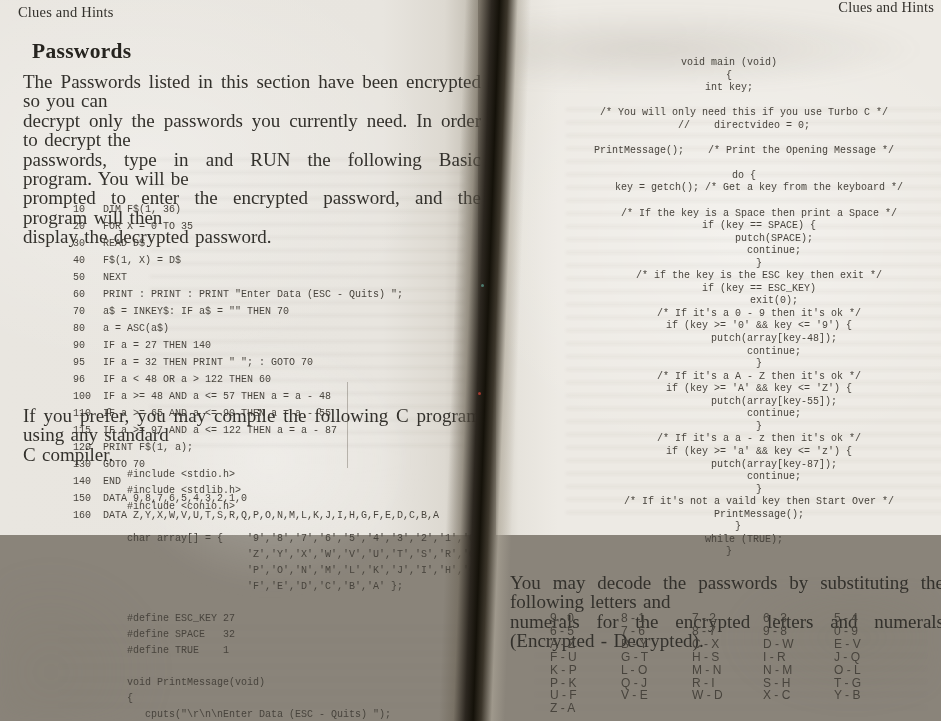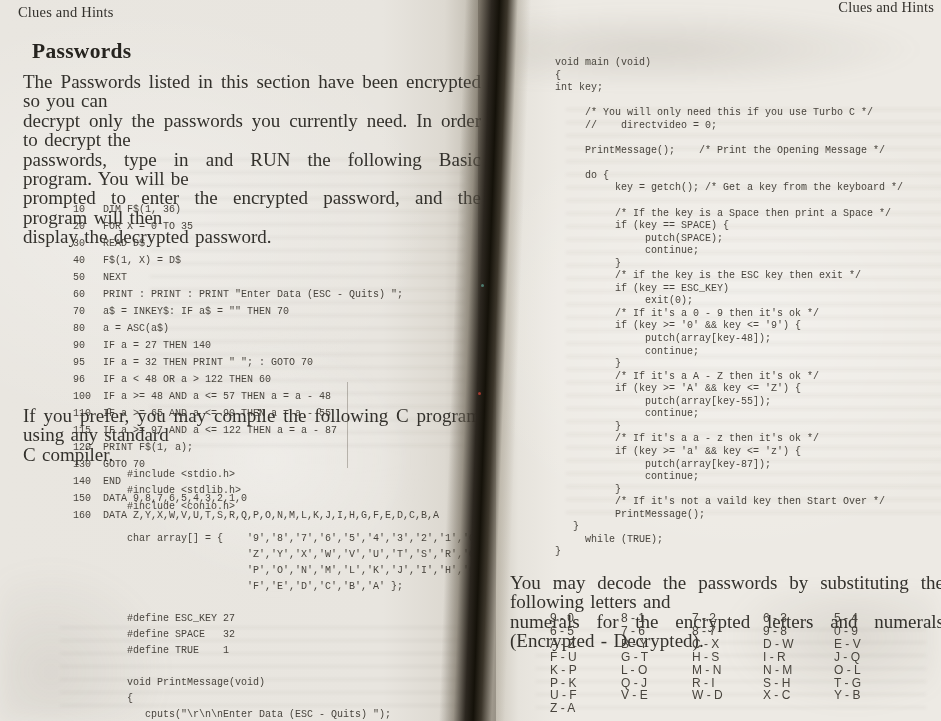--- a/index.html
+++ b/index.html
@@ -1,18 +1,18 @@
 <!DOCTYPE html>
 <html><head>
 <meta charset="utf-8">
 <style>
   html,body{margin:0;padding:0;background:#6a6459;}
   #canvas{position:relative;width:941px;height:721px;overflow:hidden;
           font-family:"Liberation Serif",serif;background:#8a847a;}
-  .page{position:absolute;top:0;height:721px;}
+  .page{position:absolute;top:0;height:535px;}
   .page.left{left:0;width:478px;
     background:
       radial-gradient(ellipse 420px 300px at 30% 30%, rgba(255,255,255,0.28), rgba(255,255,255,0) 70%),
       linear-gradient(90deg,#e9e6e0 0%,#e8e5df 80%,#ddd9d1 93%,#c4bfb4 99%),
       #e8e5df;}
   .page.right{left:496px;width:445px;
     background:
       radial-gradient(ellipse 380px 320px at 55% 45%, rgba(255,255,255,0.35), rgba(255,255,255,0) 72%),
       linear-gradient(90deg,#cfcabf 0%,#e6e3dc 5%,#edeae4 14%,#edeae4 100%),
       #edeae4;}
@@ -29,21 +29,21 @@
          color:#26241f;letter-spacing:0.3px;}
   .serif{position:absolute;margin:8px;font-size:19px;line-height:19.4px;color:#33312c;
          white-space:pre-line;text-align:justify;word-spacing:1.6px;filter:blur(0.2px);}
   .para1{left:15px;top:64px;width:458px;}
   .para2{left:15px;top:398px;width:458px;}
   .para3{left:6px;top:565px;width:434px;}
   .code{position:absolute;margin:0;font-family:"Liberation Mono",monospace;
         font-size:10px;color:#48443d;white-space:pre;filter:blur(0.25px);}
   .basic{left:73px;top:153px;line-height:17px;margin-top:48px;}
   .cleft{left:127px;top:467px;line-height:16px;}
-  .cright{left:59px;top:57px;line-height:12.55px;}
+  .cright{left:59px;top:57px;line-height:12.55px;text-align:center;}
   .subst-table{position:absolute;left:54px;top:612px;display:grid;
                grid-template-columns:repeat(5,71px);
                font-family:Liberation Sans, sans-serif;font-size:12px;
                line-height:12.9px;color:#48443d;filter:blur(0.25px);}
   
   .ghost{position:absolute;pointer-events:none;filter:blur(1.6px);
          background:repeating-linear-gradient(180deg,
            rgba(0,0,0,0) 0px, rgba(0,0,0,0) 8px,
            rgba(125,118,104,0.12) 8px, rgba(125,118,104,0.12) 11px,
            rgba(0,0,0,0) 11px, rgba(0,0,0,0) 13px);}

